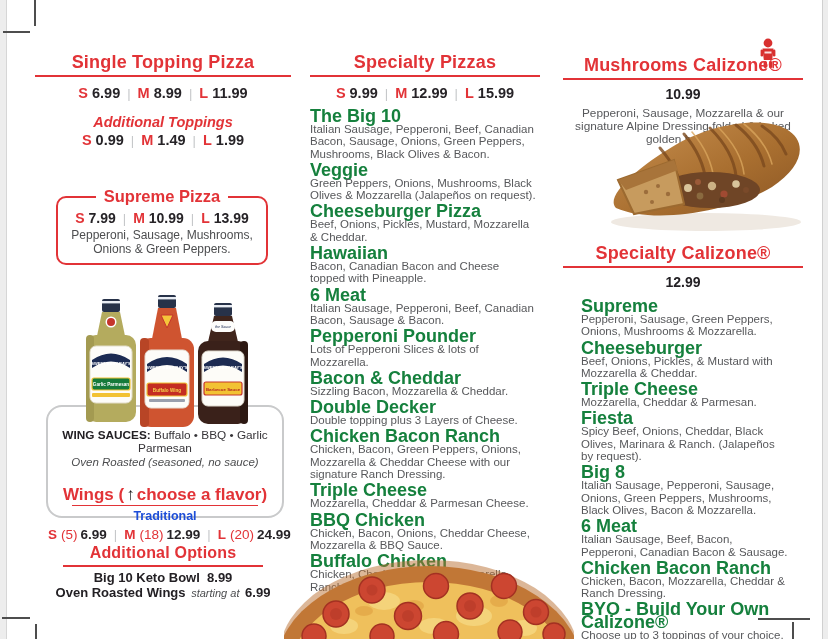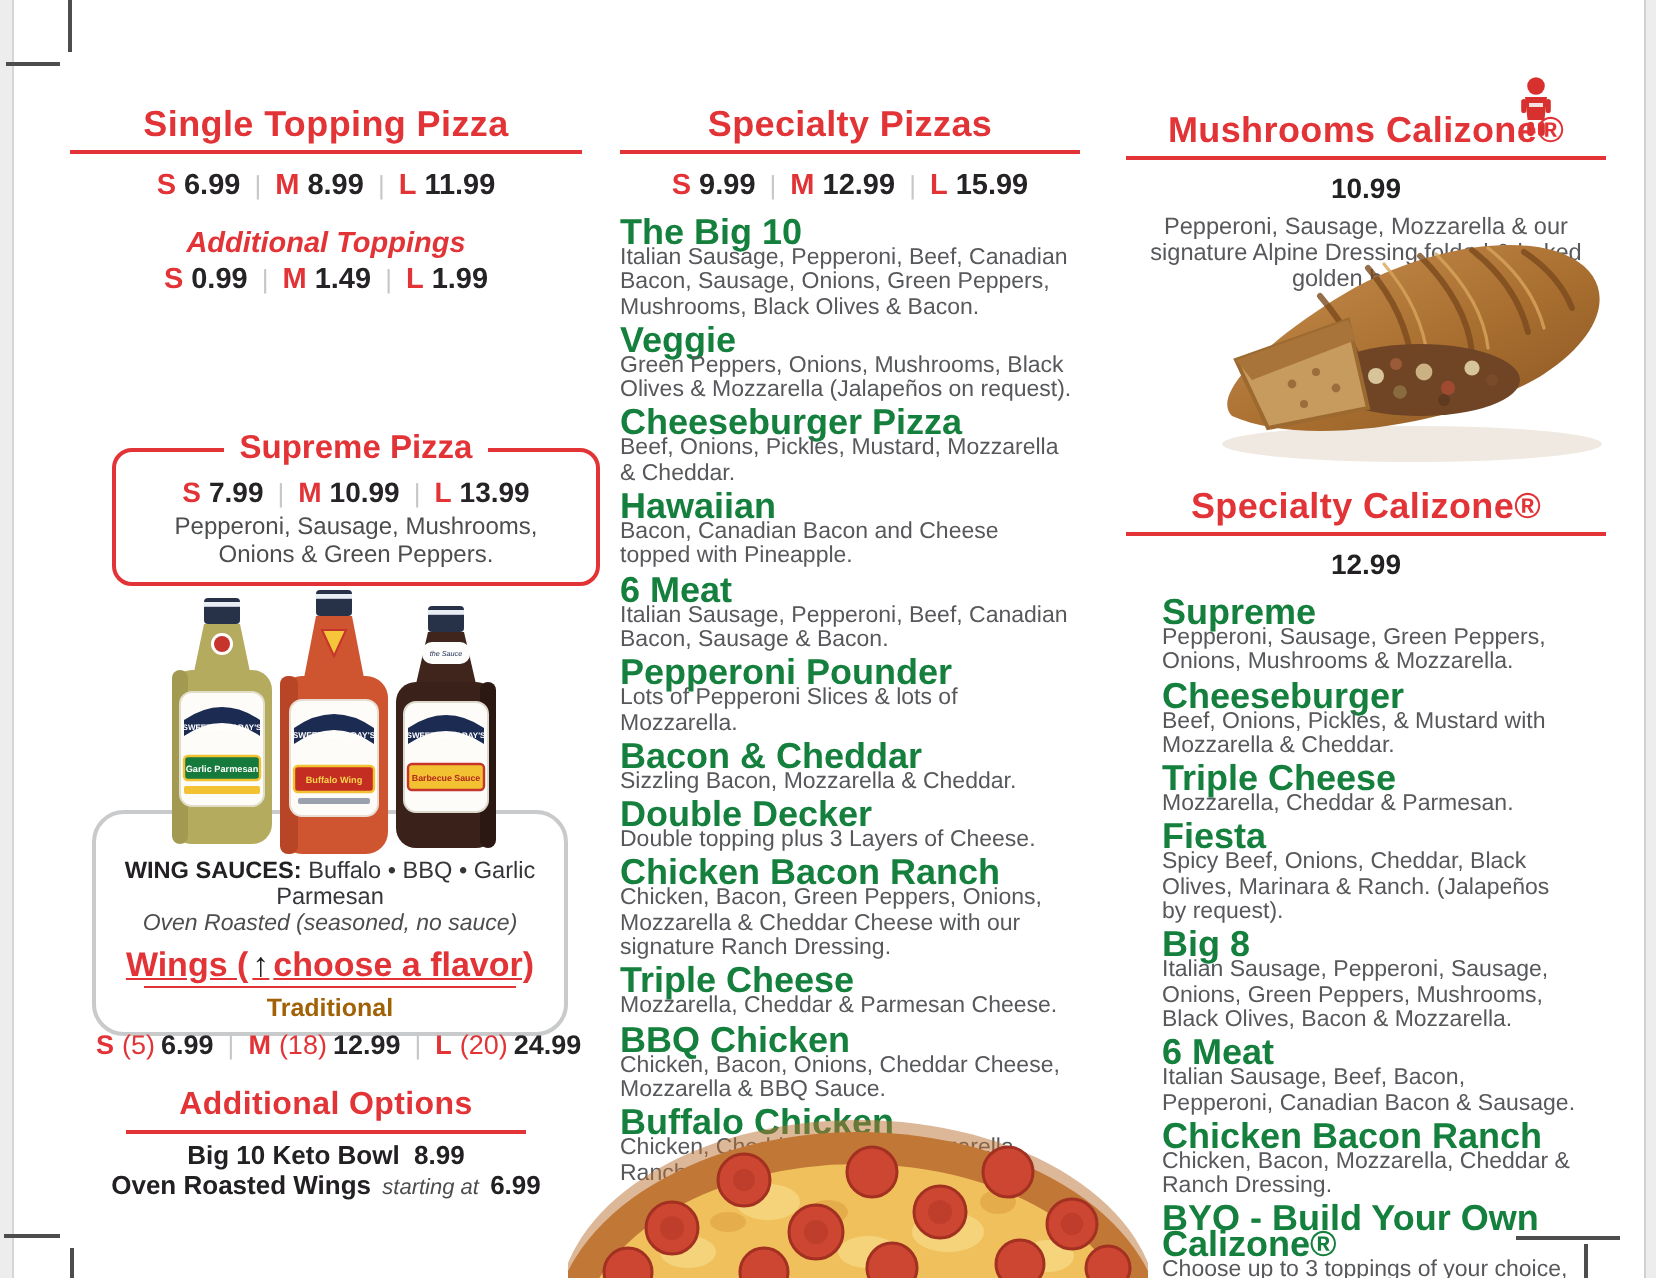--- a/index.html
+++ b/index.html
@@ -31,33 +31,33 @@
   .price-row .cnt{color:var(--red);font-weight:normal;margin-right:3px;}
   .price-row .sep{color:var(--sep);font-weight:normal;margin:0 7px;font-size:13px;}
 
   
   .sec-single{position:absolute;left:35px;top:52px;width:256px;text-align:center;}
   .toppings{margin-top:11px;}
   .toppings p{margin:0;font-size:12px;line-height:13.2px;color:#4c4d4f;}
   .it-title{color:var(--red);font-weight:bold;font-style:italic;font-size:14.5px;margin-top:13px;line-height:16px;}
   .sec-single .price-row.tight{margin-top:2px;}
 
-  .supreme{position:absolute;left:56px;top:224px;width:244px;border:2px solid var(--red);border-radius:10px;padding:0 4px 7px;text-align:center;}
+  .supreme{position:absolute;left:56px;top:196px;width:212px;border:2px solid var(--red);border-radius:10px;padding:0 4px 7px;text-align:center;}
   .supreme .legend{position:relative;top:-11px;display:inline-block;background:#fff;padding:0 8px;font-size:16.5px;font-weight:bold;color:var(--red);line-height:18px;}
   .supreme .price-row{margin-top:-7px;font-size:14px;}
   .supreme .desc{margin:3px auto 0;width:200px;font-size:12px;line-height:13.5px;color:#4c4d4f;}
 
   .wings-box{position:absolute;left:46px;top:405px;width:238px;height:113px;border:2px solid #c9cacb;border-radius:16px;text-align:center;padding-top:22px;background:#fff;}
   .ws-line{margin:0;font-size:11.8px;color:#363438;line-height:13px;}
   .ws-line b{color:#232024;}
   .ws-note{margin:1px 0 0;font-size:11.5px;font-style:italic;color:#4c4d4f;line-height:12.5px;}
-  .wings-title{margin-top:4px;font-size:17px;font-weight:bold;color:var(--red);line-height:19px;text-decoration:underline;}
+  .wings-title{margin-top:16px;font-size:17px;font-weight:bold;color:var(--red);line-height:19px;}
   .wings-title .arrow{color:#1c1b1d;font-weight:bold;margin:0 2px;font-size:17px;}
   .wings-rule{width:186px;margin:1px auto 0;border-top:1.5px solid var(--red);}
-  .trad{margin:4px 0 0;font-size:12.5px;font-weight:bold;color:#a16207;line-height:13px;}
+  .trad{margin:4px 0 0;font-size:12.5px;font-weight:bold;color:#1d4ed8;line-height:13px;}
   .wings-box .price-row{margin-top:4px;font-size:13.5px;}
 
   .bottles{position:absolute;left:78px;top:294px;width:178px;height:134px;}
 
   .sec-addopts{position:absolute;left:35px;top:543px;width:256px;text-align:center;}
   .ao-line{margin:3px 0 0;font-size:13px;font-weight:bold;color:#232024;line-height:15px;}
   .ao-line .note{font-weight:normal;font-style:italic;font-size:11px;color:#4c4d4f;margin:0 2px;}
   .sec-addopts .rule{margin-top:2px;}
 
   

